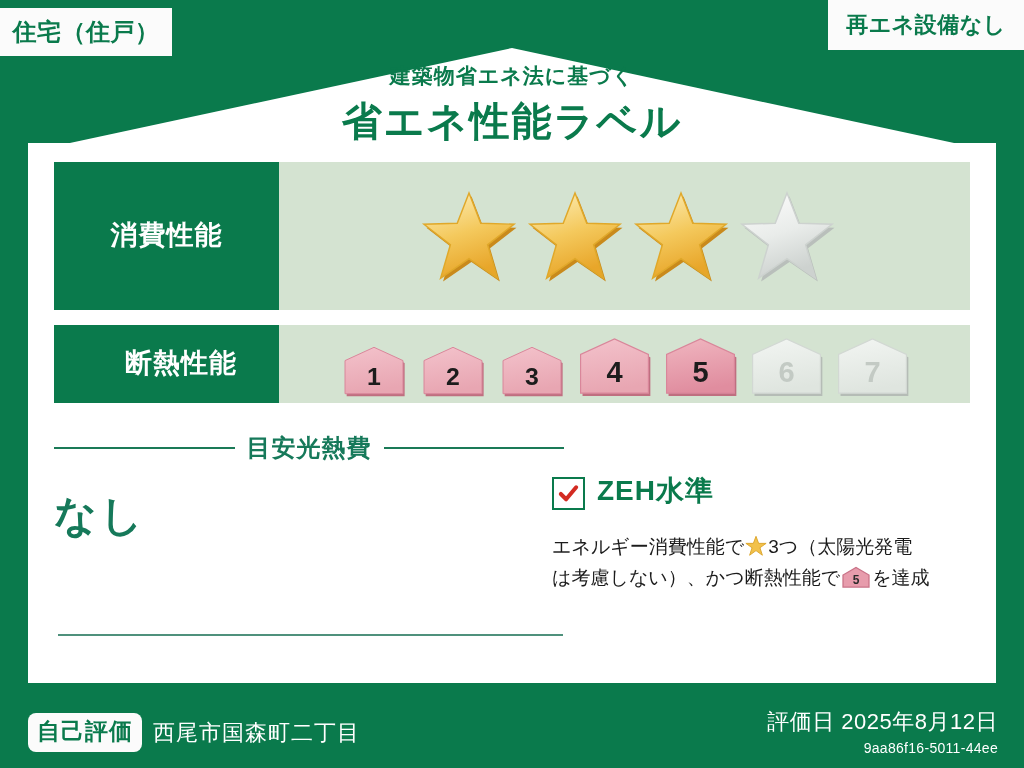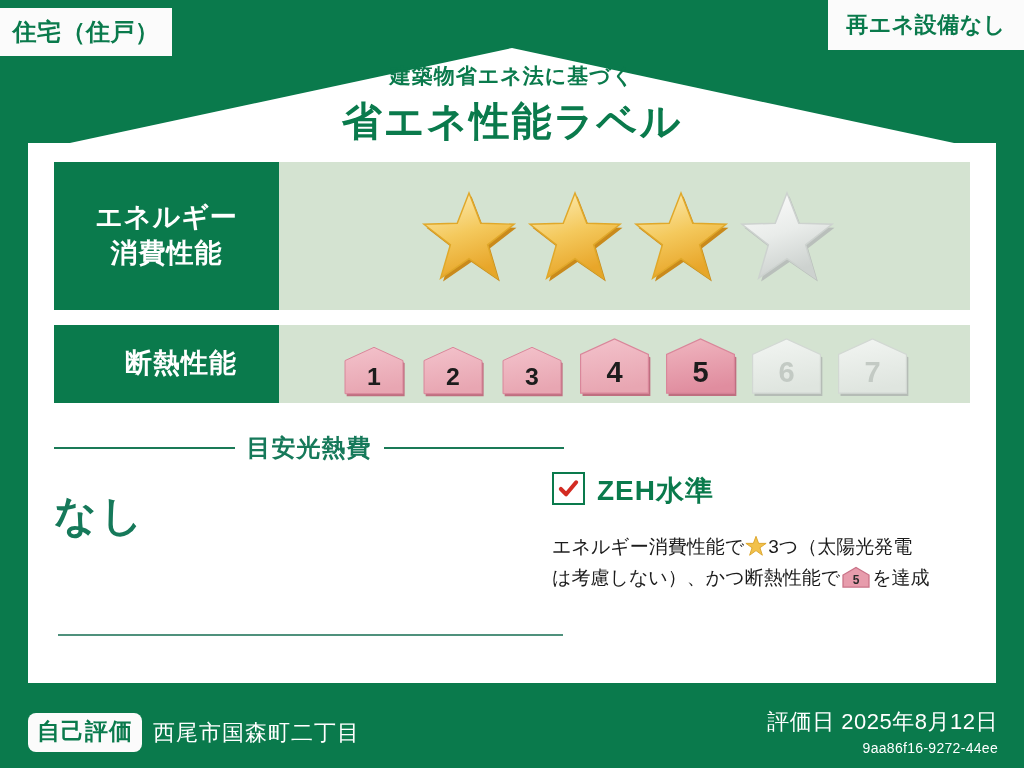--- a/index.html
+++ b/index.html
@@ -128,21 +128,21 @@
     background: #4f917c;
   }
 
   
   #zeh-block {
     position: absolute;
     left: 524px; top: 329px;
     width: 420px;
   }
   #zeh-title-row {
-    display: flex; align-items: flex-start; gap: 12px;
+    display: flex; align-items: flex-end; gap: 12px;
   }
   #zeh-check {
     width: 33px; height: 33px;
     border: 2px solid #0a7a4c;
     background: #fff;
     display: flex; align-items: center; justify-content: center;
     flex: 0 0 auto;
   }
   #zeh-title {
     font-size: 28px; font-weight: bold; color: #0a7a4c;
@@ -198,21 +198,20 @@
 
   <div id="title-block">
     <div id="title-sub">建築物省エネ法に基づく</div>
     <div id="title-main">省エネ性能ラベル</div>
   </div>
 
   <div id="card">
 
     <div class="perf-row" id="row-energy">
       <div class="perf-label">
-        <span>エネルギー</span>
         <span>消費性能</span>
       </div>
       <div class="perf-value" id="star-wrap">
           <svg class="star" width="98" height="95" viewBox="0 0 100 97">
             <defs>
               <linearGradient id="sg0" x1="0" y1="0" x2="0.35" y2="1">
                 <stop offset="0%" stop-color="#fdf0bd"></stop>
                 <stop offset="55%" stop-color="#f4c95d"></stop>
                 <stop offset="100%" stop-color="#e8a62a"></stop>
               </linearGradient>
@@ -373,16 +372,16 @@
 
   <div id="footer-left">
     <div id="footer-badge">自己評価</div>
     <div id="footer-address">西尾市国森町二丁目</div>
   </div>
   <div id="footer-right">
     <div id="footer-date">
       <span>評価日</span>
       <span>2025年8月12日</span>
     </div>
-    <div id="footer-id">9aa86f16-9272-44ee</div>
+    <div id="footer-id">9aa86f16-5011-44ee</div>
   </div>
 
 </div>
 
 </body></html>

